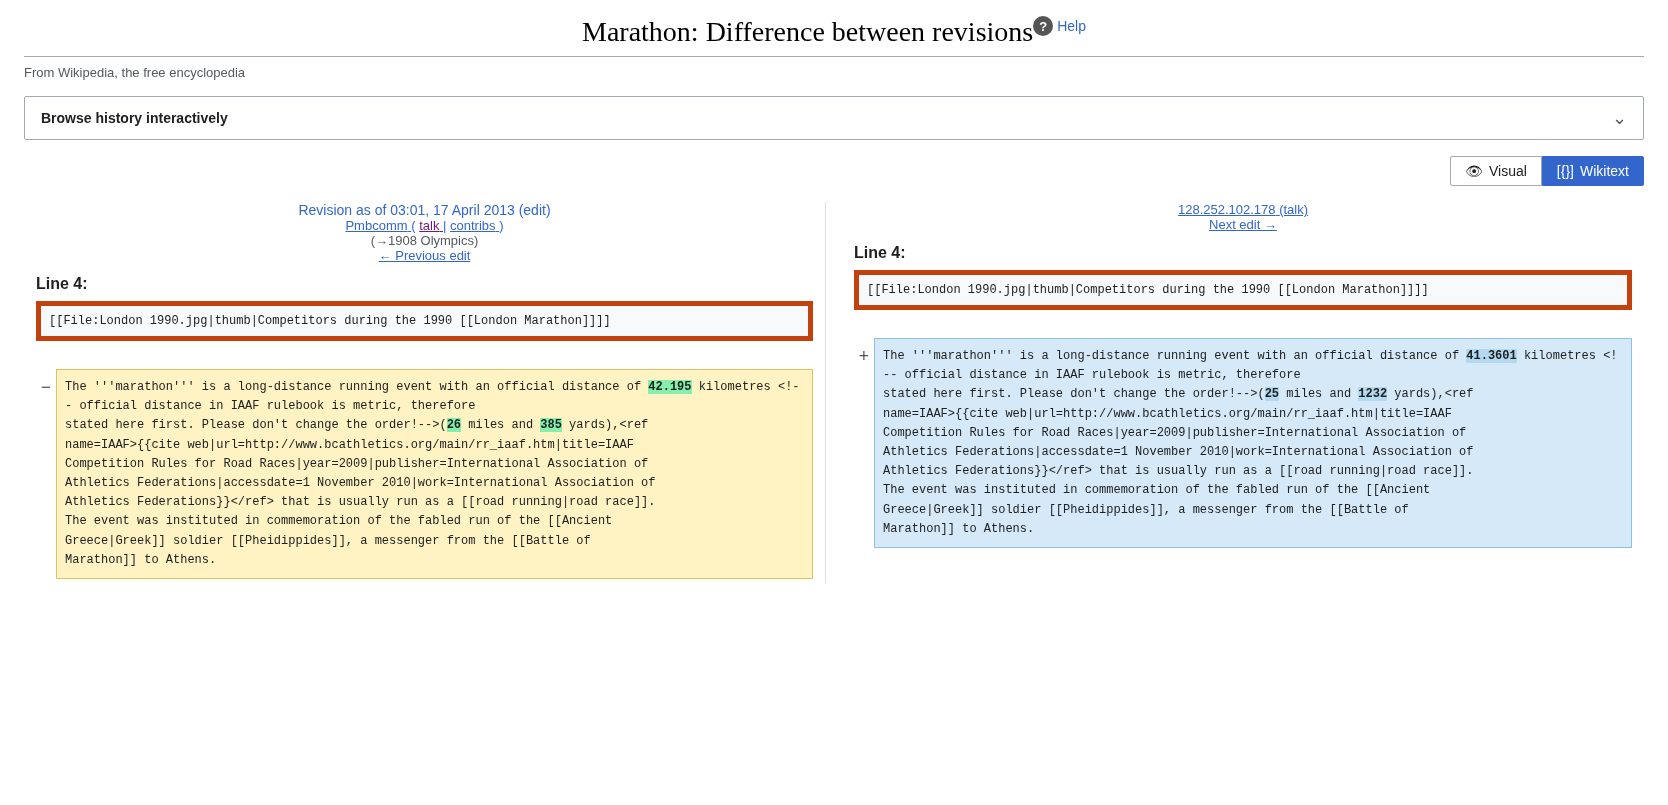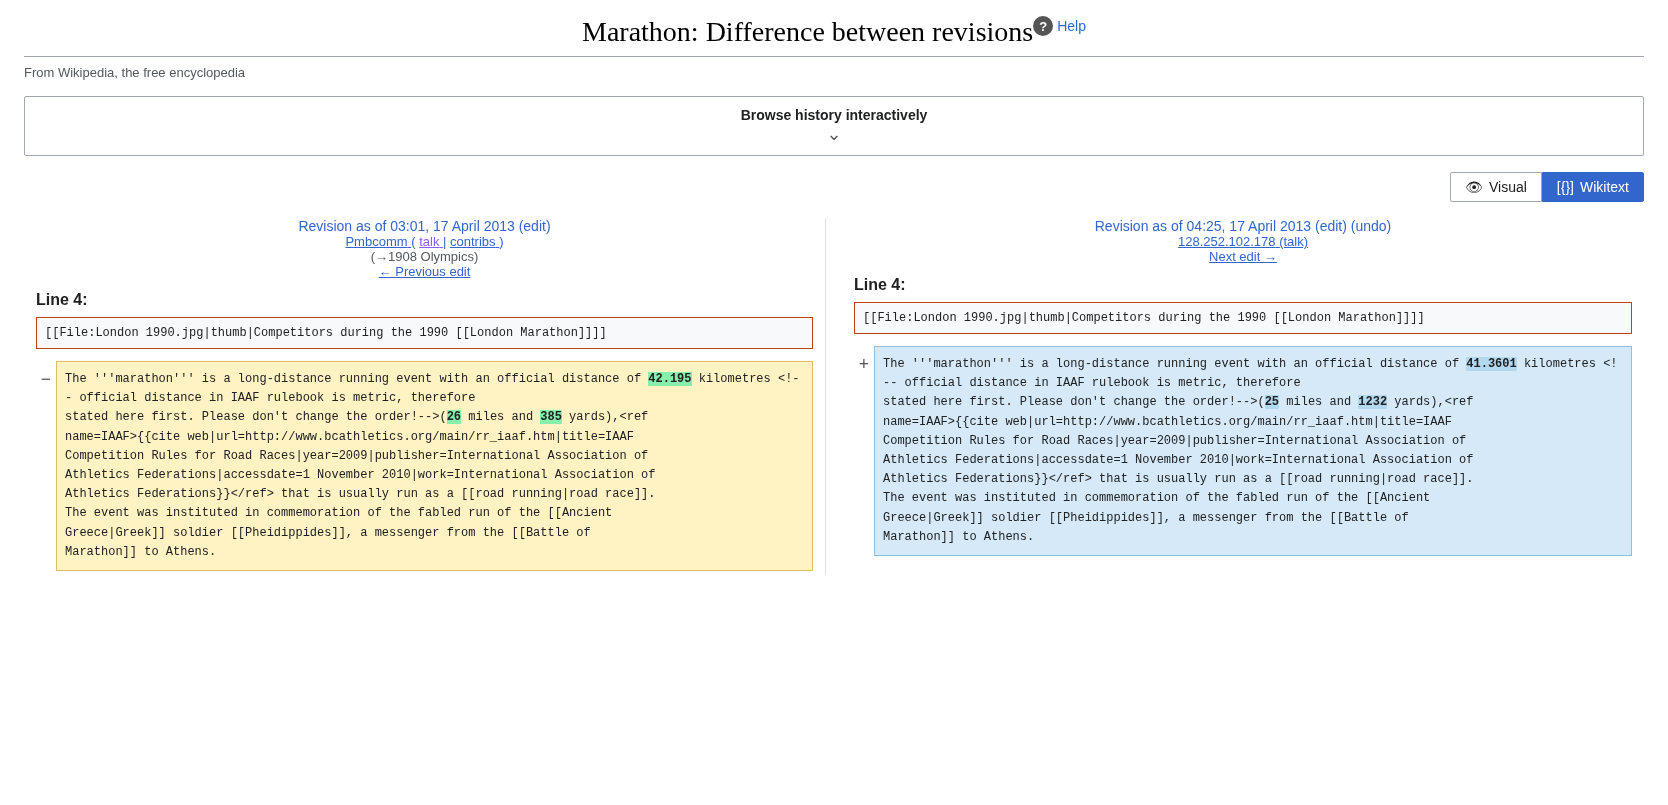--- a/index.html
+++ b/index.html
@@ -58,21 +58,20 @@
       border: 1px solid #a2a9b1;
       border-radius: 2px;
       padding: 10px 16px;
       display: flex;
       align-items: center;
       justify-content: space-between;
       margin-bottom: 16px;
       font-family: sans-serif;
       font-size: 14px;
       cursor: pointer;
-      flex-direction: column;
     }
     .browse-history-label {
       font-weight: bold;
     }
     .chevron {
       font-size: 18px;
       color: #555;
     }
     .view-toggle {
       display: flex;
@@ -144,23 +143,23 @@
     .line-label {
       font-family: sans-serif;
       font-size: 16px;
       font-weight: bold;
       margin-bottom: 8px;
     }
     .diff-code-block {
       font-family: 'Courier New', Courier, monospace;
       font-size: 12px;
       background: #f8f9fa;
-      border: 1px solid #c2410c;
+      border: 5px solid #c2410c;
       padding: 6px 8px;
-      margin-bottom: 4px;
+      margin-bottom: 20px;
       white-space: pre-wrap;
       word-break: break-all;
       line-height: 1.5;
     }
     .diff-spacer {
       height: 8px;
     }
     .diff-changed-block {
       font-family: 'Courier New', Courier, monospace;
       font-size: 12px;
@@ -251,21 +250,21 @@
           </a>
           <span style="color:#3366cc; cursor:pointer;">
             <span>(edit)</span>
           </span>
         </div>
         <div class="revision-user">
           <a href="#" style="color:#3366cc;">
             <span>Pmbcomm</span>
           </a>
           <span> (</span>
-          <a href="#" style="color:#8b5cf6;">
+          <a href="#" style="color:#701a75;">
             <span>talk</span>
           </a>
           <span> | </span>
           <a href="#" style="color:#3366cc;">
             <span>contribs</span>
           </a>
           <span>)</span>
         </div>
         <div class="revision-section">
           <span>(→1908 Olympics)</span>
@@ -295,31 +294,20 @@
 The event was instituted in commemoration of the fabled run of the [[Ancient
 Greece|Greek]] soldier [[Pheidippides]], a messenger from the [[Battle of
 Marathon]] to Athens.</span></div>
         </div>
       </div>
     </div>
 
     <div class="diff-col">
 
       <div class="revision-header">
-        <div>
-          <a class="revision-title" href="#">
-            <span>Revision as of 04:25, 17 April 2013</span>
-          </a>
-          <span style="color:#3366cc; cursor:pointer;">
-            <span>(edit)</span>
-          </span>
-          <span style="color:#3366cc; cursor:pointer;">
-            <span>(undo)</span>
-          </span>
-        </div>
         <div class="revision-user">
           <a href="#" style="color:#3366cc;">
             <span>128.252.102.178</span>
           </a>
           <span> </span>
           <a href="#" style="color:#3366cc;">
             <span>(talk)</span>
           </a>
         </div>
         <div class="revision-nav">

